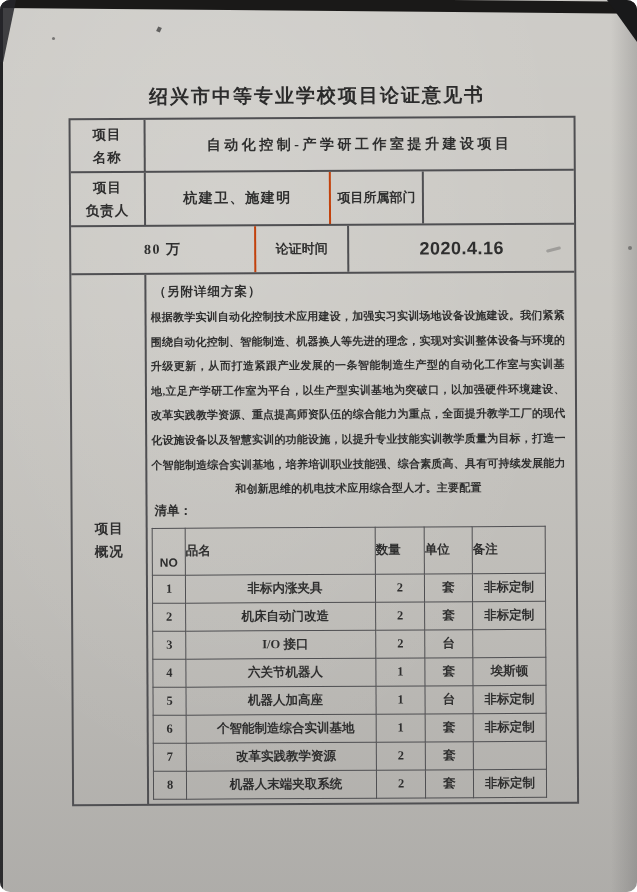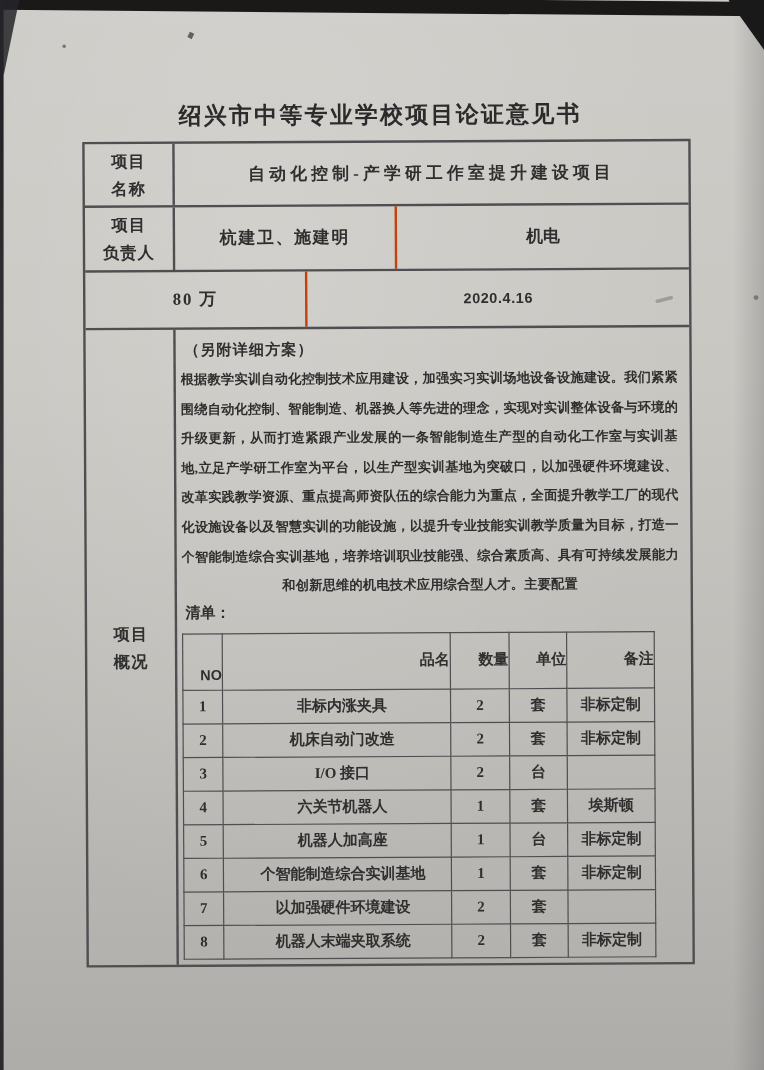--- a/index.html
+++ b/index.html
@@ -3,20 +3,21 @@
 <meta charset="utf-8">
 <style>
   html,body { margin:0; padding:0; }
   .page {
     position:relative;
     width:637px; height:892px;
     background:#c8c6c1;
     overflow:hidden;
     font-family:"Liberation Serif", serif;
     color:#2f2f2f;
+    border-radius:10px;
   }
   
   .shade-global {
     position:absolute; inset:0; pointer-events:none;
     background:
       radial-gradient(ellipse at 35% 25%, rgba(255,255,255,0.14), rgba(255,255,255,0) 60%),
       linear-gradient(180deg, rgba(255,255,255,0.10) 0%, rgba(255,255,255,0.02) 35%, rgba(45,45,50,0.06) 65%, rgba(40,40,45,0.16) 100%);
   }
   .shade-right {
     position:absolute; top:0; right:0; width:26px; height:100%; pointer-events:none;
@@ -75,21 +76,21 @@
     flex:1; display:flex; align-items:center; justify-content:center;
     font-size:14px; font-weight:600; box-sizing:border-box; overflow:hidden;
   }
   .v-project-name { letter-spacing:3.5px; }
   .mid-value { flex:0 0 185px; width:185px; border-right:2px solid #c2410c; letter-spacing:1.5px; }
   .mid-label {
     flex:0 0 93px; width:93px; border-right:2px solid #4f4f52; box-sizing:border-box;
     display:flex; align-items:center; justify-content:center;
     font-size:13px; font-weight:600;
   }
-  .date-text { font-family:"Liberation Sans", sans-serif; font-size:12px; letter-spacing:0.5px; }
+  .date-text { font-family:"Liberation Sans", sans-serif; font-size:18px; letter-spacing:0.5px; }
 
   
   .overview-cell {
     flex:1; box-sizing:border-box; padding:9px 10px 0 4px;
     display:flex; flex-direction:column; overflow:hidden;
   }
   .note-line { font-size:12.5px; font-weight:600; height:21px; letter-spacing:1px; padding-left:3px; }
   .para { font-weight:600; }
   .para-line {
     font-size:11px; line-height:24.6px; letter-spacing:0.2px;
@@ -100,21 +101,21 @@
 
   
   .checklist {
     margin-top:4px; width:393px; table-layout:fixed;
     border-collapse:collapse; font-weight:600;
   }
   .checklist th, .checklist td {
     border:1.5px solid #4f4f52; overflow:hidden; white-space:nowrap;
     font-size:12.5px; color:#2f2f2f; padding:0;
   }
-  .checklist th { height:41px; font-weight:700; text-align:right; }
+  .checklist th { height:41px; font-weight:700; text-align:left; }
   .checklist td { height:27px; text-align:center; font-weight:600; }
   .th-no { vertical-align:bottom; text-align:right; padding:0 0 5px 7px !important; font-family:"Liberation Sans", sans-serif; font-size:12px !important; }
   .c-name { text-align:center; padding-left:9px !important; }
 </style>
 </head>
 <body>
 
 <div class="page">
 
   <div class="shade-global"></div>
@@ -137,25 +138,26 @@
       <div class="fr fr-name">
         <div class="label-cell">项目
 名称</div>
         <div class="value-cell v-project-name">自动化控制-产学研工作室提升建设项目</div>
       </div>
 
       <div class="fr fr-leader">
         <div class="label-cell">项目
 负责人</div>
         <div class="value-cell mid-value">杭建卫、施建明</div>
-        <div class="value-cell">机电</div>
+        <div class="mid-label">项目所属部门</div>
       </div>
 
       <div class="fr fr-budget">
         <div class="value-cell mid-value">80 万</div>
+        <div class="mid-label">论证时间</div>
         <div class="value-cell date-text">2020.4.16</div>
       </div>
 
       <div class="fr fr-overview">
         <div class="label-cell">项目
 概况</div>
         <div class="overview-cell">
           <div class="note-line">（另附详细方案）</div>
           <div class="para">
             <div class="para-line">根据教学实训自动化控制技术应用建设，加强实习实训场地设备设施建设。我们紧紧</div>
@@ -224,21 +226,21 @@
               </tr>
               <tr>
                 <td>6</td>
                 <td class="c-name">个智能制造综合实训基地</td>
                 <td>1</td>
                 <td>套</td>
                 <td>非标定制</td>
               </tr>
               <tr>
                 <td>7</td>
-                <td class="c-name">以加强硬件环境建设</td>
+                <td class="c-name">改革实践教学资源</td>
                 <td>2</td>
                 <td>套</td>
                 <td></td>
               </tr>
               <tr>
                 <td>8</td>
                 <td class="c-name">机器人末端夹取系统</td>
                 <td>2</td>
                 <td>套</td>
                 <td>非标定制</td>

